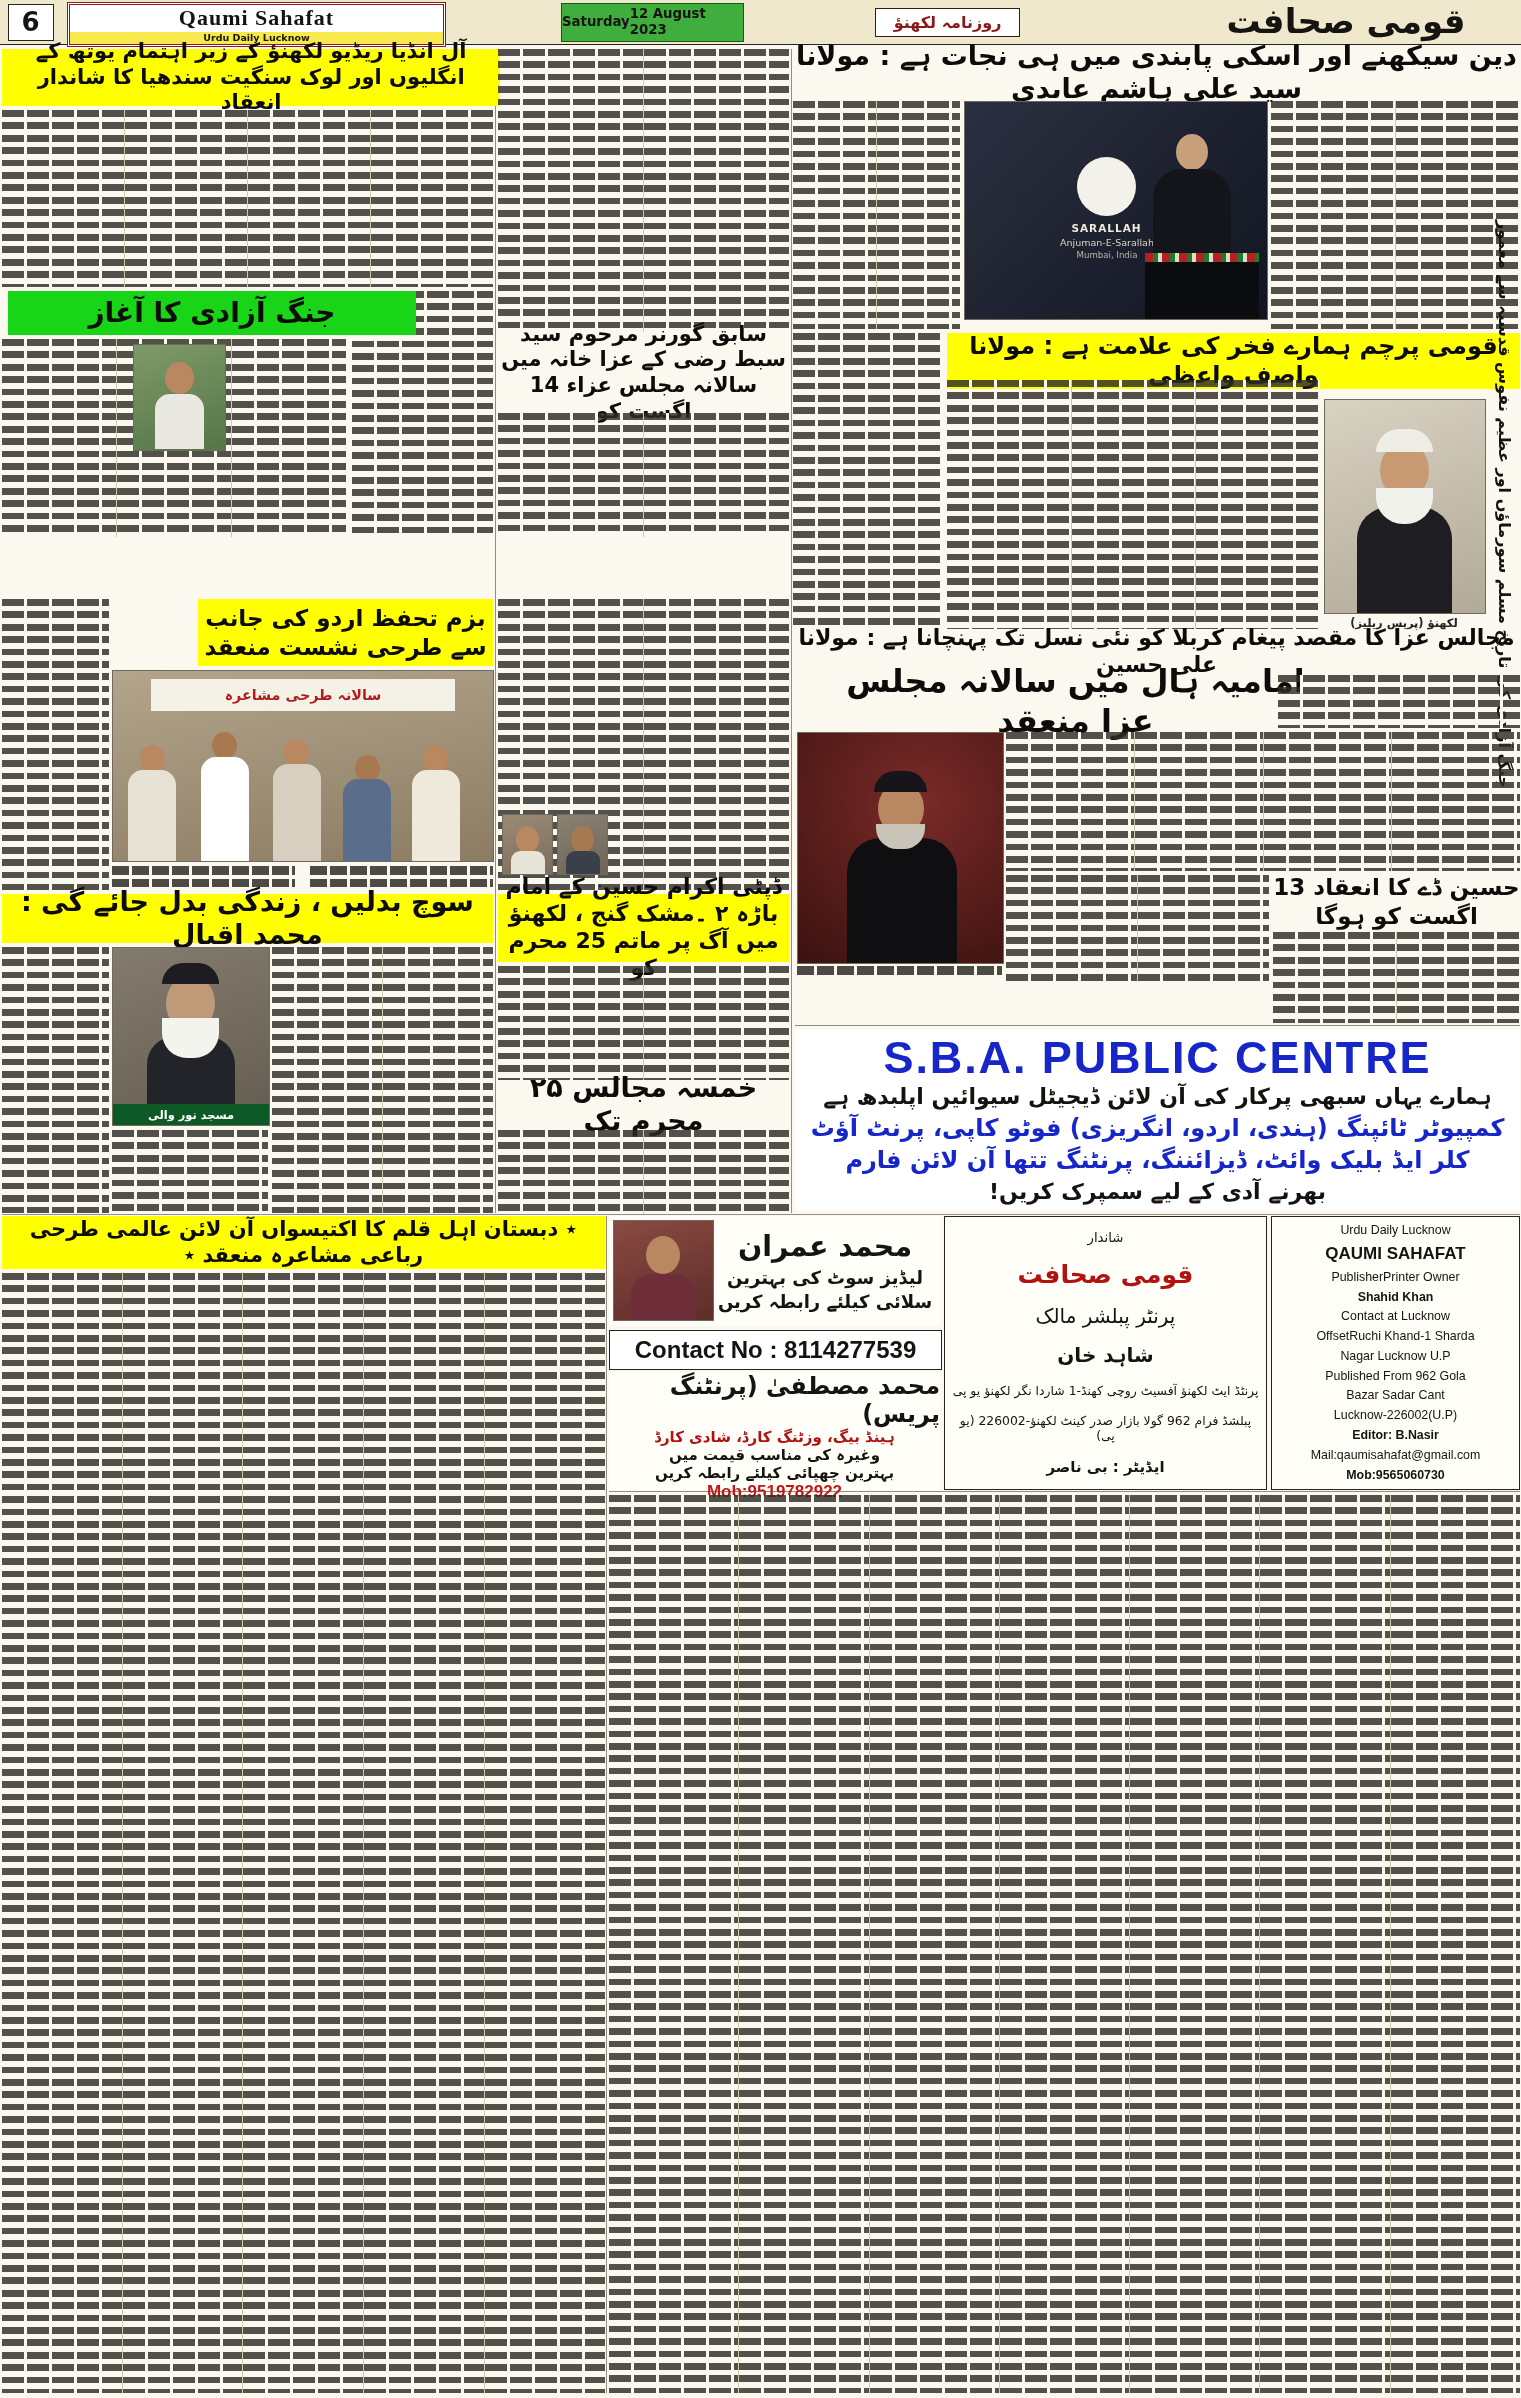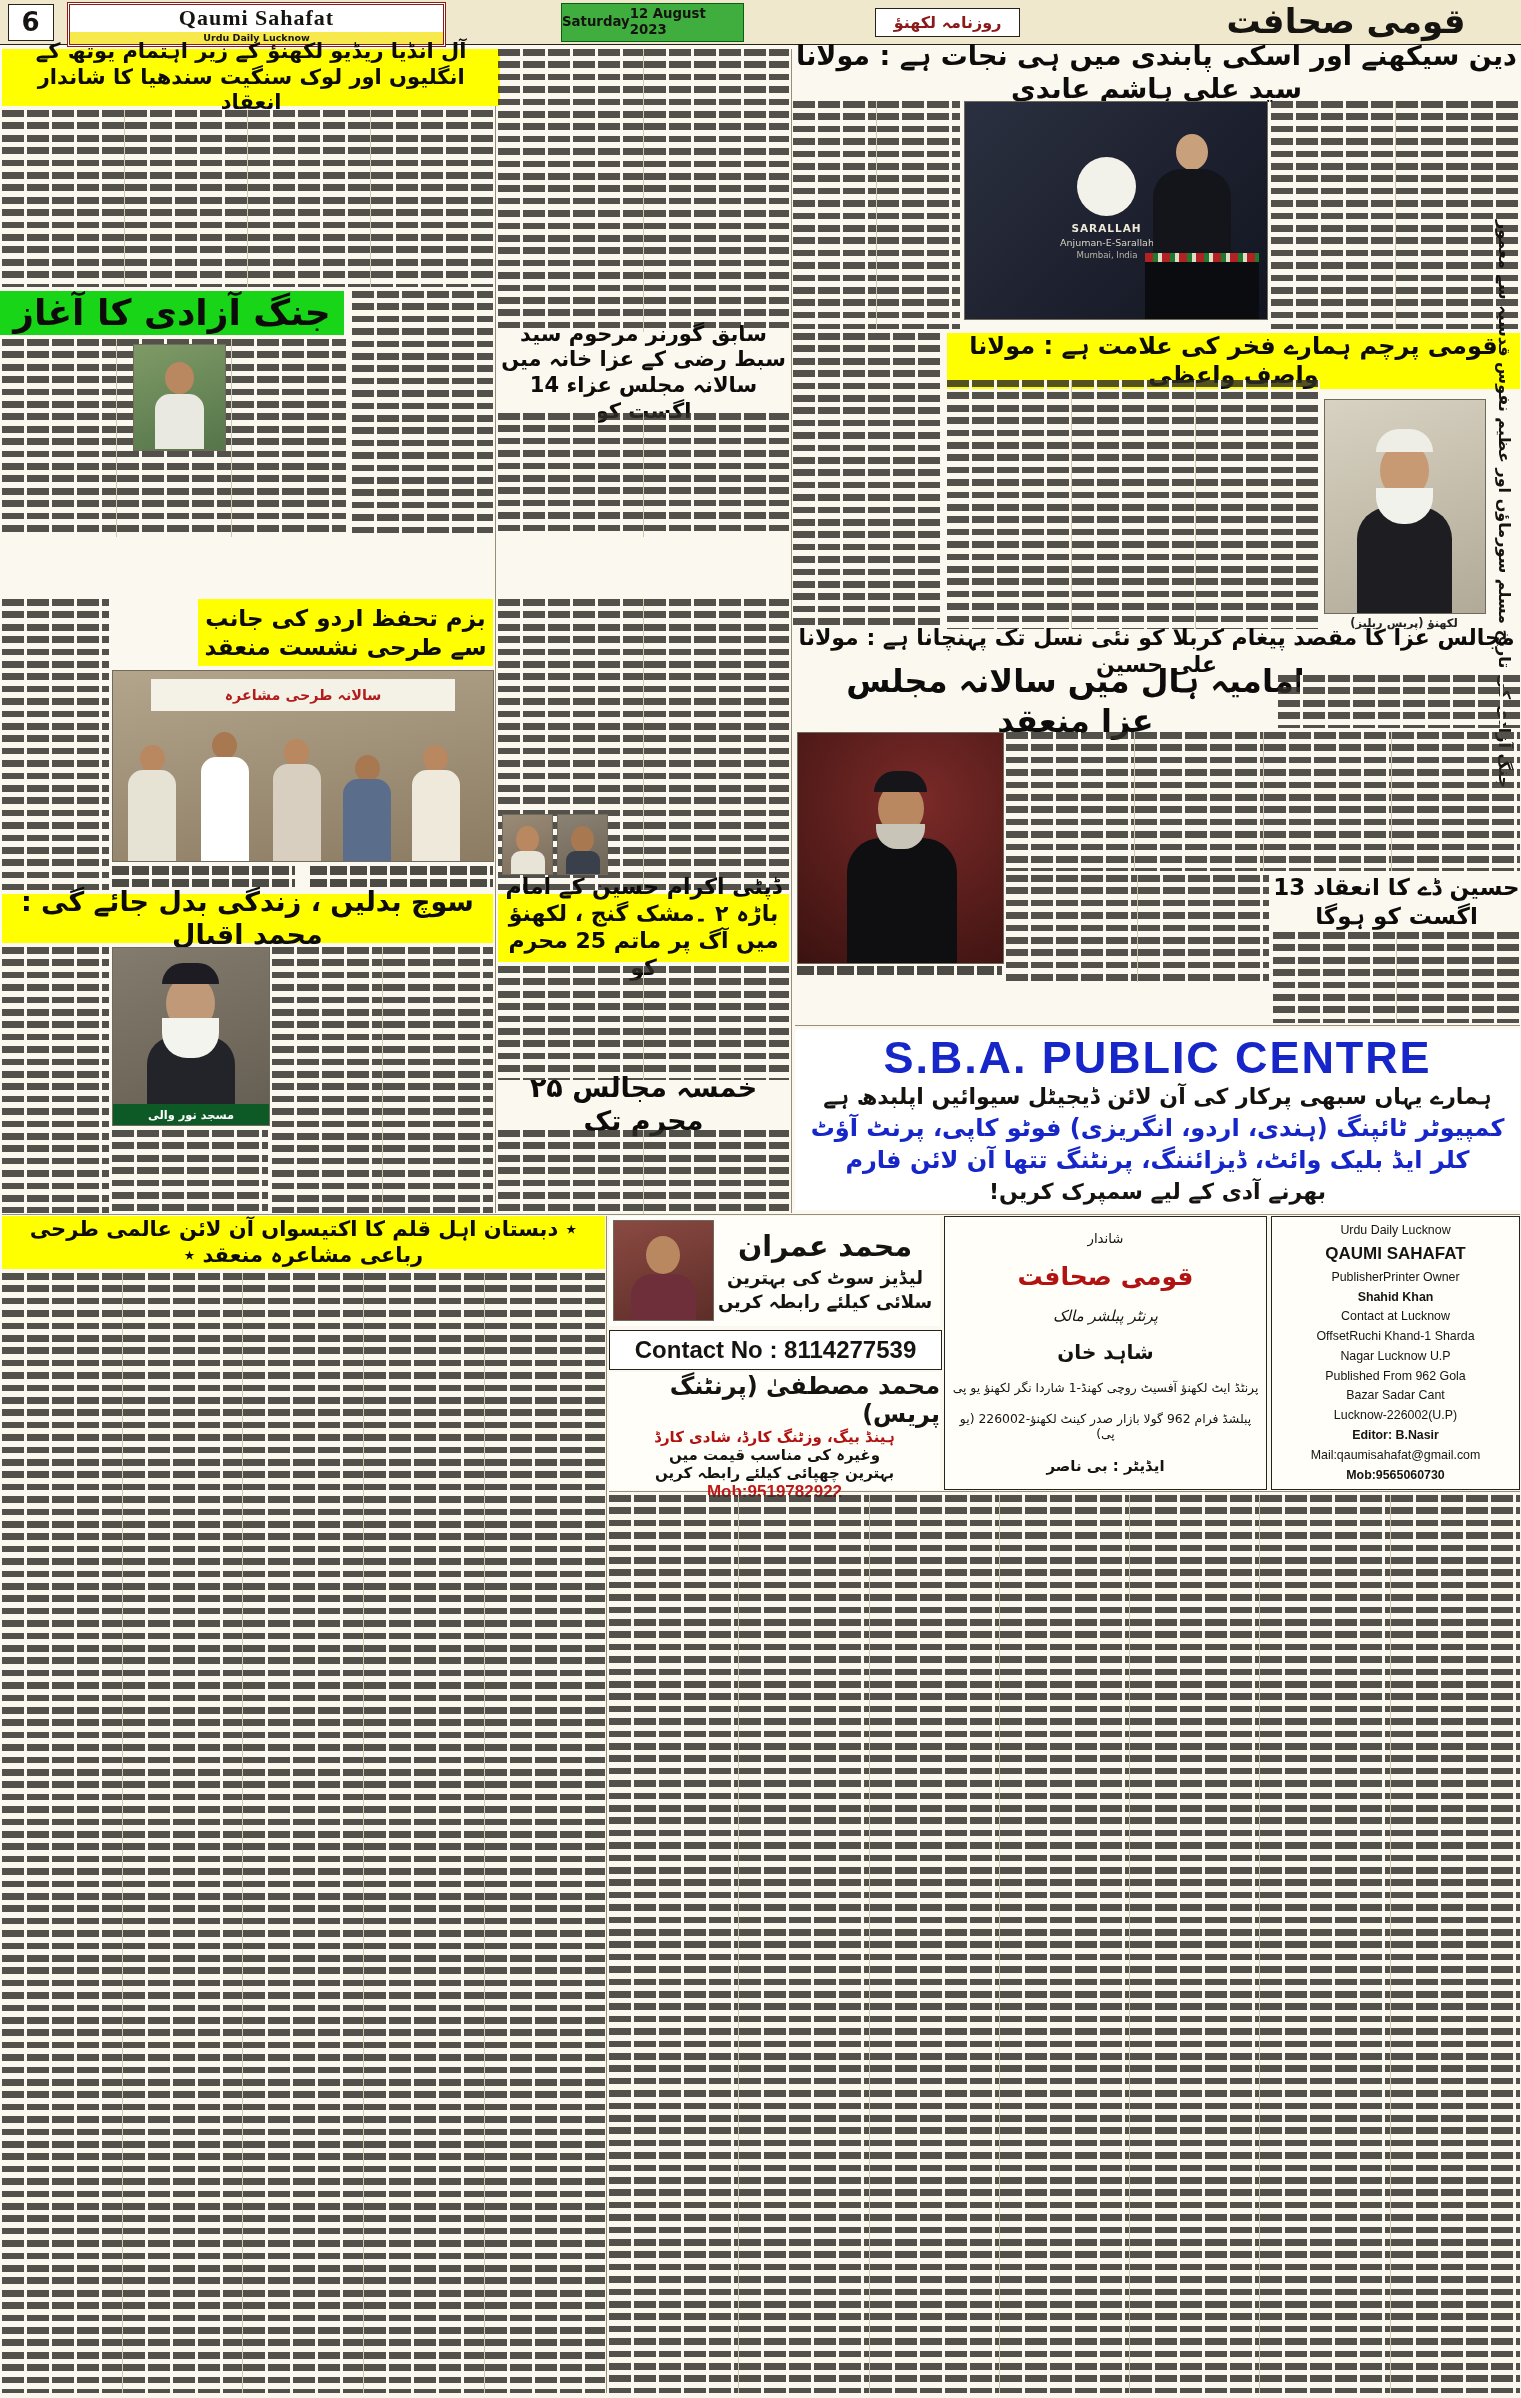--- a/index.html
+++ b/index.html
@@ -92,21 +92,21 @@
     <div class="col tx"></div>
   </div>
   <div class="abs cols" style="left:498px;top:49px;width:291px;height:283px;">
     <div class="col tx"></div>
     <div class="col tx"></div>
   </div>
   <div class="abs cols" style="left:352px;top:291px;width:141px;height:245px;">
     <div class="col tx"></div>
   </div>
 
-  <div class="abs head green" style="left:0;top:291px;width:344px;height:44px;font-size:36px;">جنگ آزادی کا آغاز</div>
+  <div class="abs head green" style="left:8px;top:291px;width:408px;height:44px;font-size:28px;">جنگ آزادی کا آغاز</div>
   <div class="abs cols" style="left:1.9px;top:339px;width:344px;height:198px;">
     <div class="col tx"></div>
     <div class="col tx"></div>
     <div class="col tx"></div>
   </div>
   <div class="photo" style="left:133px;top:344px;width:91px;height:105px;background:linear-gradient(160deg,#7e9a66,#55754a);">
     <div class="circ" style="left:31px;top:17px;width:28.5px;height:32px;background:#b98860;"></div>
     <div class="abs" style="left:21px;top:49px;width:49px;height:55px;background:#e9e9e2;border-radius:15px 15px 0 0;"></div>
   </div>
 
@@ -278,21 +278,21 @@
     <div style="font-weight:bold;font-size:24px;">محمد مصطفیٰ  (پرنٹنگ پریس)</div>
     <div style="font-weight:bold;font-size:15px;color:#b11212;">ہینڈ بیگ، وزٹنگ کارڈ، شادی کارڈ</div>
     <div style="font-weight:bold;font-size:15px;">وغیرہ کی مناسب قیمت میں</div>
     <div style="font-weight:bold;font-size:15px;">بہترین چھپائی کیلئے رابطہ کریں</div>
     <div style="font-weight:bold;font-size:17px;color:#c01818;direction:ltr;font-family:'Liberation Sans',sans-serif;">Mob:9519782922</div>
   </div>
 
   <div class="abs adbox" style="left:944px;top:1216px;width:323px;height:274px;display:flex;flex-direction:column;align-items:center;justify-content:space-around;direction:rtl;padding:5.7px;box-sizing:border-box;">
     <div style="font-size:13.3px;">شاندار</div>
     <div style="font-size:25px;font-weight:bold;color:#b11212;">قومی صحافت</div>
-    <div style="font-size:15px;font-style:italic;">پرنٹر پبلشر مالک</div>
+    <div style="font-size:20px;">پرنٹر پبلشر مالک</div>
     <div style="font-size:20px;font-weight:bold;">شاہد خان</div>
     <div style="font-size:12.4px;text-align:center;">پرنٹڈ ایٹ لکھنؤ آفسیٹ روچی کھنڈ-1 شاردا نگر لکھنؤ یو پی</div>
     <div style="font-size:12.4px;text-align:center;">پبلشڈ فرام 962 گولا بازار صدر کینٹ لکھنؤ-226002 (یو پی)</div>
     <div style="font-size:15px;font-weight:bold;">ایڈیٹر : بی ناصر</div>
   </div>
 
   <div class="abs adbox" style="left:1271px;top:1216px;width:249px;height:274px;display:flex;flex-direction:column;align-items:center;justify-content:space-around;padding:3.8px;box-sizing:border-box;">
     <div class="imp-line">Urdu Daily Lucknow</div>
     <div class="imp-line" style="font-size:17px;font-weight:bold;">QAUMI SAHAFAT</div>
     <div class="imp-line">PublisherPrinter Owner</div>

